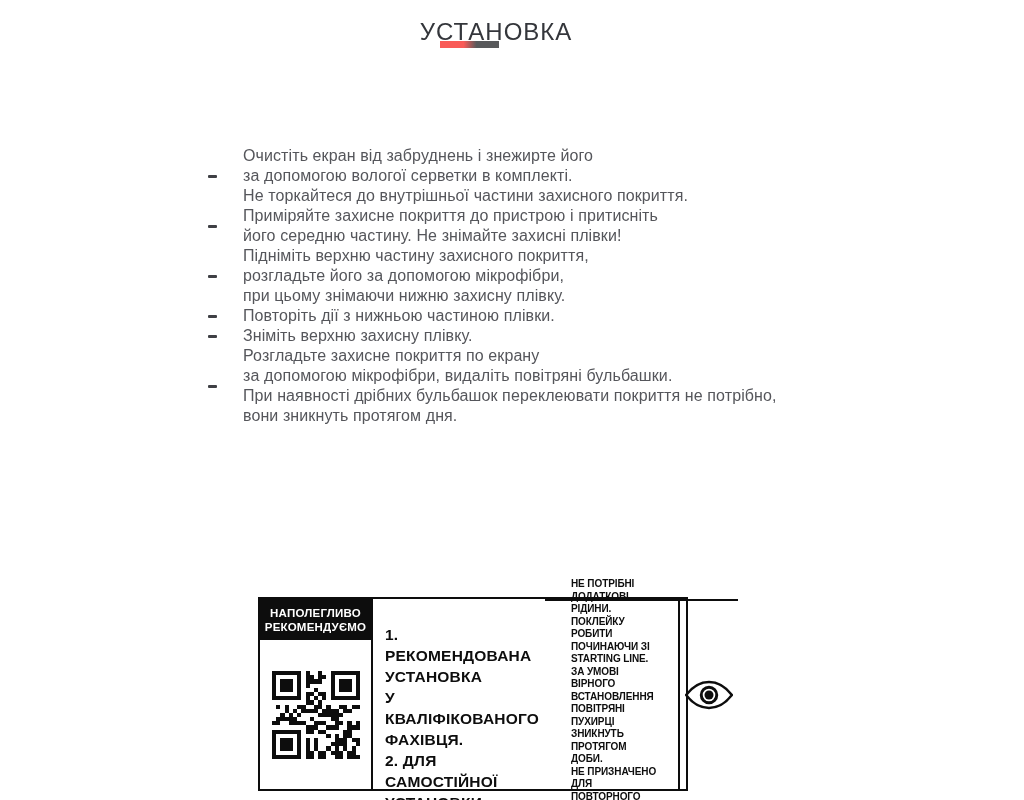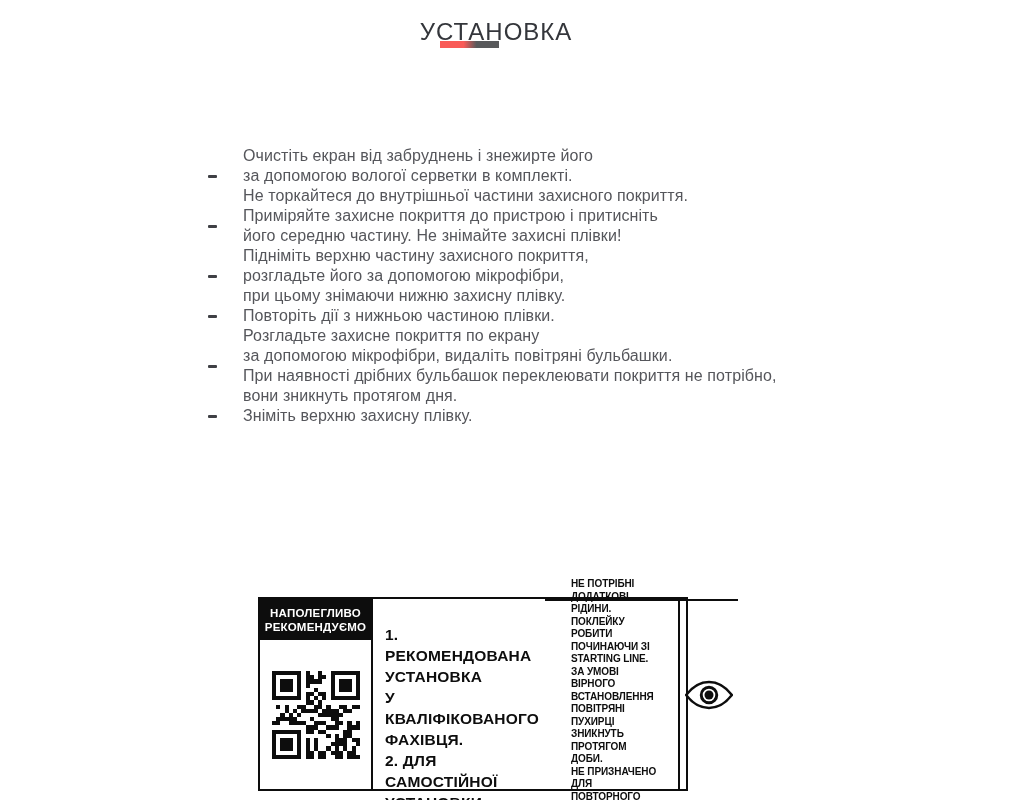--- a/index.html
+++ b/index.html
@@ -92,30 +92,30 @@
     <div class="item">
       <span class="dash-col">
           <span class="dash"></span>
         </span>
       <p class="item-text">Повторіть дії з нижньою частиною плівки.</p>
     </div>
     <div class="item">
       <span class="dash-col">
           <span class="dash"></span>
         </span>
+      <p class="item-text">Зніміть верхню захисну плівку.</p>
+    </div>
+    <div class="item">
+      <span class="dash-col">
+          <span class="dash"></span>
+        </span>
       <p class="item-text">Розгладьте захисне покриття по екрану
 за допомогою мікрофібри, видаліть повітряні бульбашки.
 При наявності дрібних бульбашок переклеювати покриття не потрібно,
 вони зникнуть протягом дня.</p>
-    </div>
-    <div class="item">
-      <span class="dash-col">
-          <span class="dash"></span>
-        </span>
-      <p class="item-text">Зніміть верхню захисну плівку.</p>
     </div>
   </div>
 
   <div class="rec-box">
     <div class="rec-top">
       <div class="rec-left">
         <div class="rec-header">НАПОЛЕГЛИВО
 РЕКОМЕНДУЄМО</div>
         <div class="qr-wrap">
           <svg class="qr" viewBox="0 0 21 21" shape-rendering="crispEdges">

